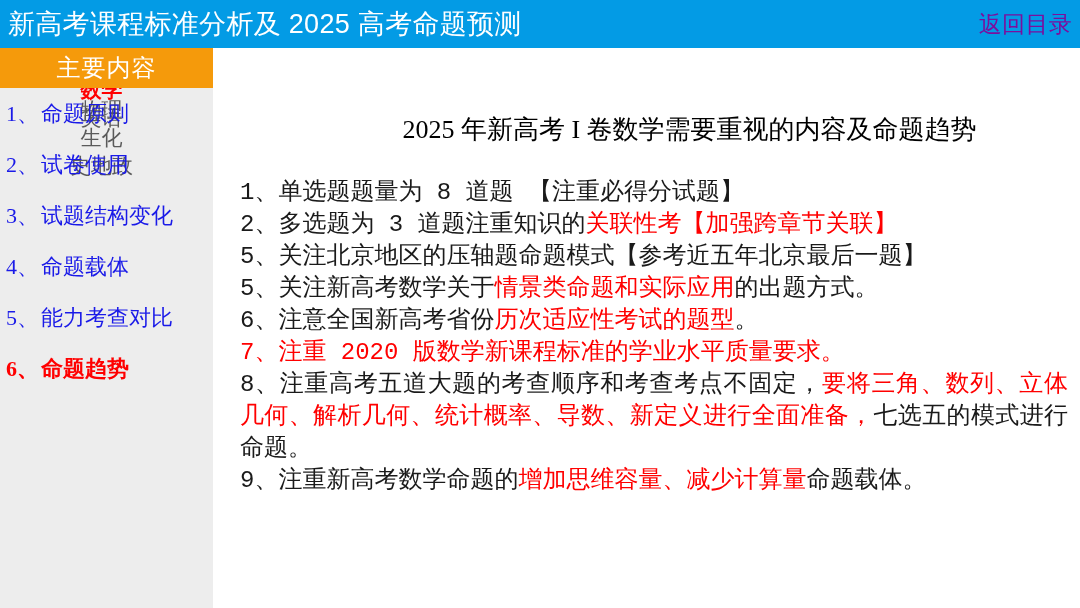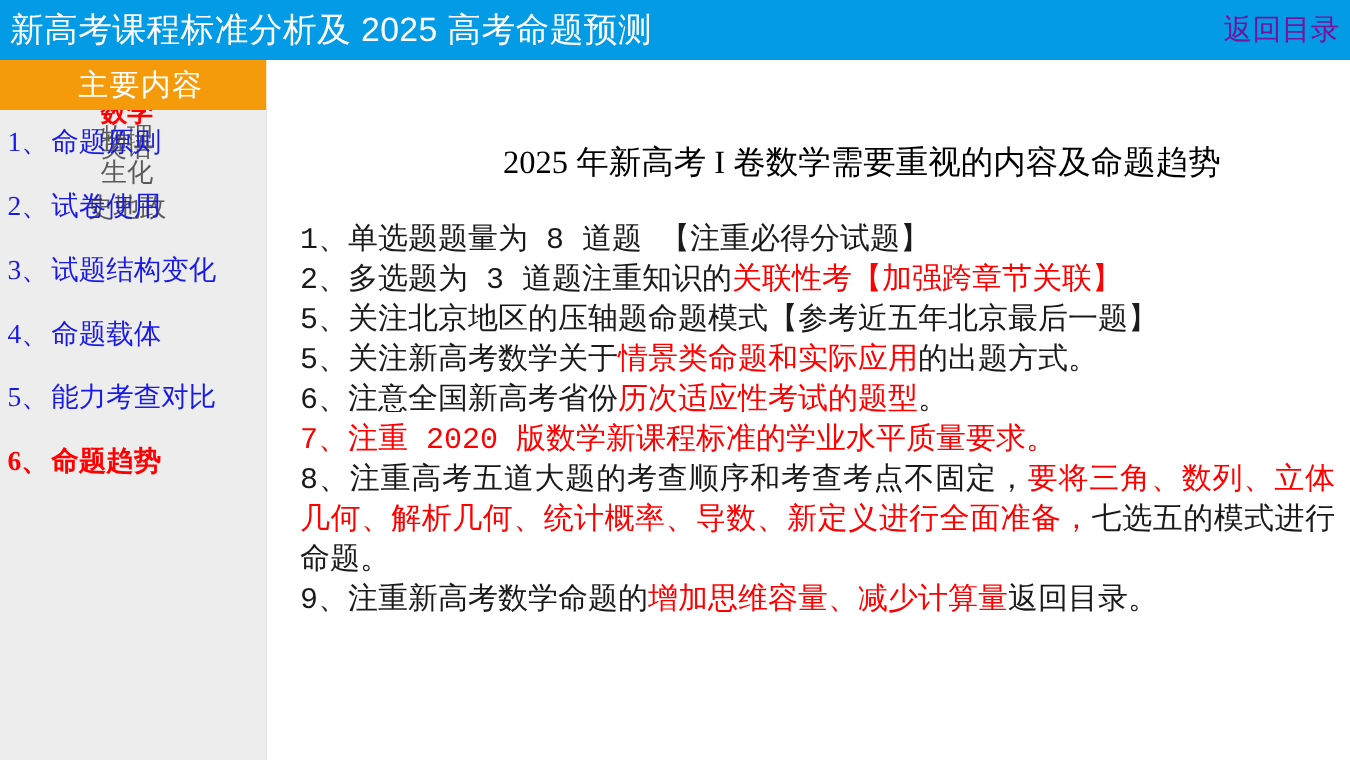--- a/index.html
+++ b/index.html
@@ -12,21 +12,21 @@
     height: 608px;
     overflow: hidden;
     background: #ffffff;
     font-family: "Liberation Serif", "DejaVu Serif", serif;
   }
 
   .slide {
     position: relative;
     width: 996px;
     height: 608px;
-    background: #737373;
+    background: #f0abfc;
   }
 
   
   .header {
     position: absolute;
     left: 0;
     top: 0;
     width: 1080px;
     height: 48px;
     background: #039be5;
@@ -68,21 +68,20 @@
   .sidebar-header {
     position: absolute;
     left: 0;
     top: 0;
     width: 213px;
     height: 40px;
     background: #f59a0b;
     display: flex;
     align-items: center;
     justify-content: center;
-    padding-left: 6px;
   }
   .sidebar-header-label {
     color: #ffffff;
     font-size: 24px;
     font-family: "Liberation Sans", "DejaVu Sans", sans-serif;
     letter-spacing: 1px;
   }
   .sidebar-nav {
     position: absolute;
     left: 0;
@@ -232,17 +231,17 @@
   <div class="main">
     <div class="main-title">2025 年新高考 I 卷数学需要重视的内容及命题趋势</div>
     <div class="body-list" id="body-list">
         <div class="body-line"><span>1、单选题题量为 8 道题 【注重必得分试题】</span></div>
         <div class="body-line"><span>2、多选题为 3 道题注重知识的</span><span class="red">关联性考【加强跨章节关联】</span></div>
         <div class="body-line"><span>5、关注北京地区的压轴题命题模式【参考近五年北京最后一题】</span></div>
         <div class="body-line"><span>5、关注新高考数学关于</span><span class="red">情景类命题和实际应用</span><span>的出题方式。</span></div>
         <div class="body-line"><span>6、注意全国新高考省份</span><span class="red">历次适应性考试的题型</span><span>。</span></div>
         <div class="body-line"><span class="red">7、注重 2020 版数学新课程标准的学业水平质量要求。</span></div>
         <div class="body-line"><span>8、注重高考五道大题的考查顺序和考查考点不固定，</span><span class="red">要将三角、数列、立体几何、解析几何、统计概率、导数、新定义进行全面准备，</span><span>七选五的模式进行命题。</span></div>
-        <div class="body-line"><span>9、注重新高考数学命题的</span><span class="red">增加思维容量、减少计算量</span><span>返回目录。</span></div>
+        <div class="body-line"><span>9、注重新高考数学命题的</span><span class="red">增加思维容量、减少计算量</span><span>命题载体。</span></div>
       </div>
   </div>
 
 </div>
 
 </body></html>

